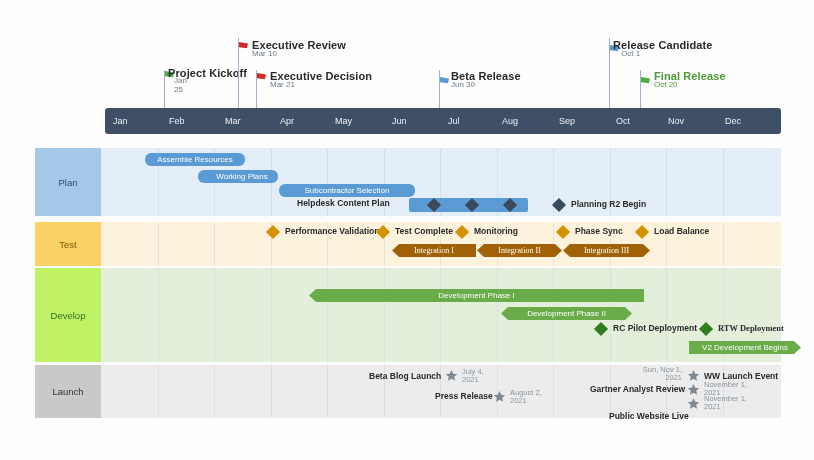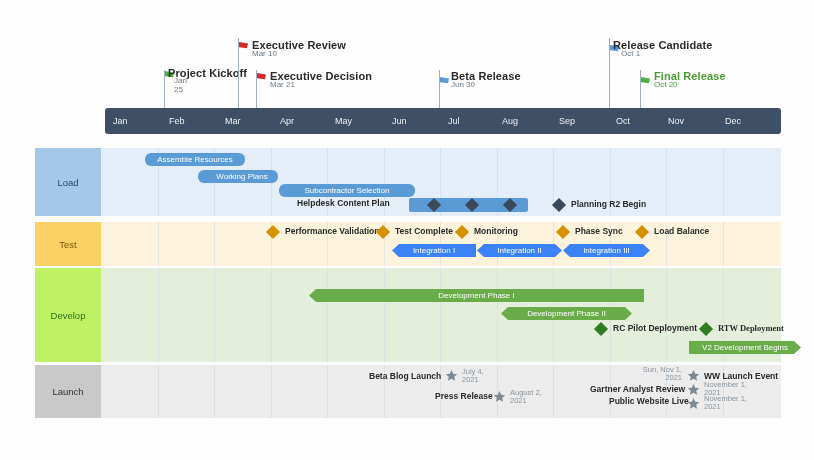--- a/index.html
+++ b/index.html
@@ -48,21 +48,21 @@
   
   .bar{position:absolute;height:13px;border-radius:6px;display:flex;align-items:center;justify-content:center;
        font-size:8px;color:#fff;white-space:nowrap;overflow:visible;}
   .bar.blue{background:#5b9bd5;}
   .bar.blue-flat{background:#5b9bd5;border-radius:2px;}
   .bar-label-out{position:absolute;white-space:nowrap;font-size:8.5px;font-weight:bold;color:#2a2a2a;}
 
   
   .chev{position:absolute;height:13px;font-size:8px;color:#fff;
         display:flex;align-items:center;justify-content:center;white-space:nowrap;}
-  .chev.amber{background:#3b82f6;}
+  .chev.amber{background:#a16207;font-family:Liberation Serif, serif;}
   .chev.green{background:#6aab4a;}
   .chev.r{clip-path:polygon(0 0,calc(100% - 7px) 0,100% 50%,calc(100% - 7px) 100%,0 100%);}
   .chev.lr{clip-path:polygon(7px 0,calc(100% - 7px) 0,100% 50%,calc(100% - 7px) 100%,7px 100%,0 50%);}
   .chev.l{clip-path:polygon(7px 0,100% 0,100% 100%,7px 100%,0 50%);}
 
   
   .dia{position:absolute;width:10px;height:10px;transform:rotate(45deg);}
   .dia.dark{background:#3b4a5a;}
   .dia.amber{background:#d79000;}
   .dia.green{background:#2f7d1e;}
@@ -159,21 +159,21 @@
     <div class="month-tick" style="left:287px;">Jun</div>
     <div class="month-tick" style="left:343px;">Jul</div>
     <div class="month-tick" style="left:397px;">Aug</div>
     <div class="month-tick" style="left:454px;">Sep</div>
     <div class="month-tick" style="left:511px;">Oct</div>
     <div class="month-tick" style="left:563px;">Nov</div>
     <div class="month-tick" style="left:620px;">Dec</div>
   </div>
 
   <div class="lane lane-plan" style="top:148px;height:68px;">
-    <div class="cat">Load</div>
+    <div class="cat">Plan</div>
     <div class="grid">
       <div class="gl" style="left:57px;"></div>
         <div class="gl" style="left:113px;"></div>
       <div class="gl" style="left:170px;"></div>
         <div class="gl" style="left:226px;"></div>
       <div class="gl" style="left:283px;"></div>
         <div class="gl" style="left:339px;"></div>
       <div class="gl" style="left:396px;"></div>
         <div class="gl" style="left:452px;"></div>
       <div class="gl" style="left:509px;"></div>
@@ -346,21 +346,21 @@
         <span class="star" style="left:586px;top:18px;">
           <svg width="13" height="13" viewBox="0 0 20 20">
               <path d="M10 1.5 L12.6 7.2 L18.8 7.9 L14.2 12.1 L15.5 18.2 L10 15.1 L4.5 18.2 L5.8 12.1 L1.2 7.9 L7.4 7.2 Z" fill="#7d8a94"></path>
             </svg>
         </span>
         <span class="star-date" style="left:603px;top:16px;">November 1,</span>
         <span class="star-date" style="left:603px;top:24px;">2021</span>
       </div>
 
       <div>
-        <span class="star-label" style="left:508px;top:31px;">Public Website Live</span>
+        <span class="star-label" style="left:508px;top:46px;">Public Website Live</span>
         <span class="star" style="left:586px;top:32px;">
           <svg width="13" height="13" viewBox="0 0 20 20">
               <path d="M10 1.5 L12.6 7.2 L18.8 7.9 L14.2 12.1 L15.5 18.2 L10 15.1 L4.5 18.2 L5.8 12.1 L1.2 7.9 L7.4 7.2 Z" fill="#7d8a94"></path>
             </svg>
         </span>
         <span class="star-date" style="left:603px;top:30px;">November 1,</span>
         <span class="star-date" style="left:603px;top:38px;">2021</span>
       </div>
     </div>
   </div>

